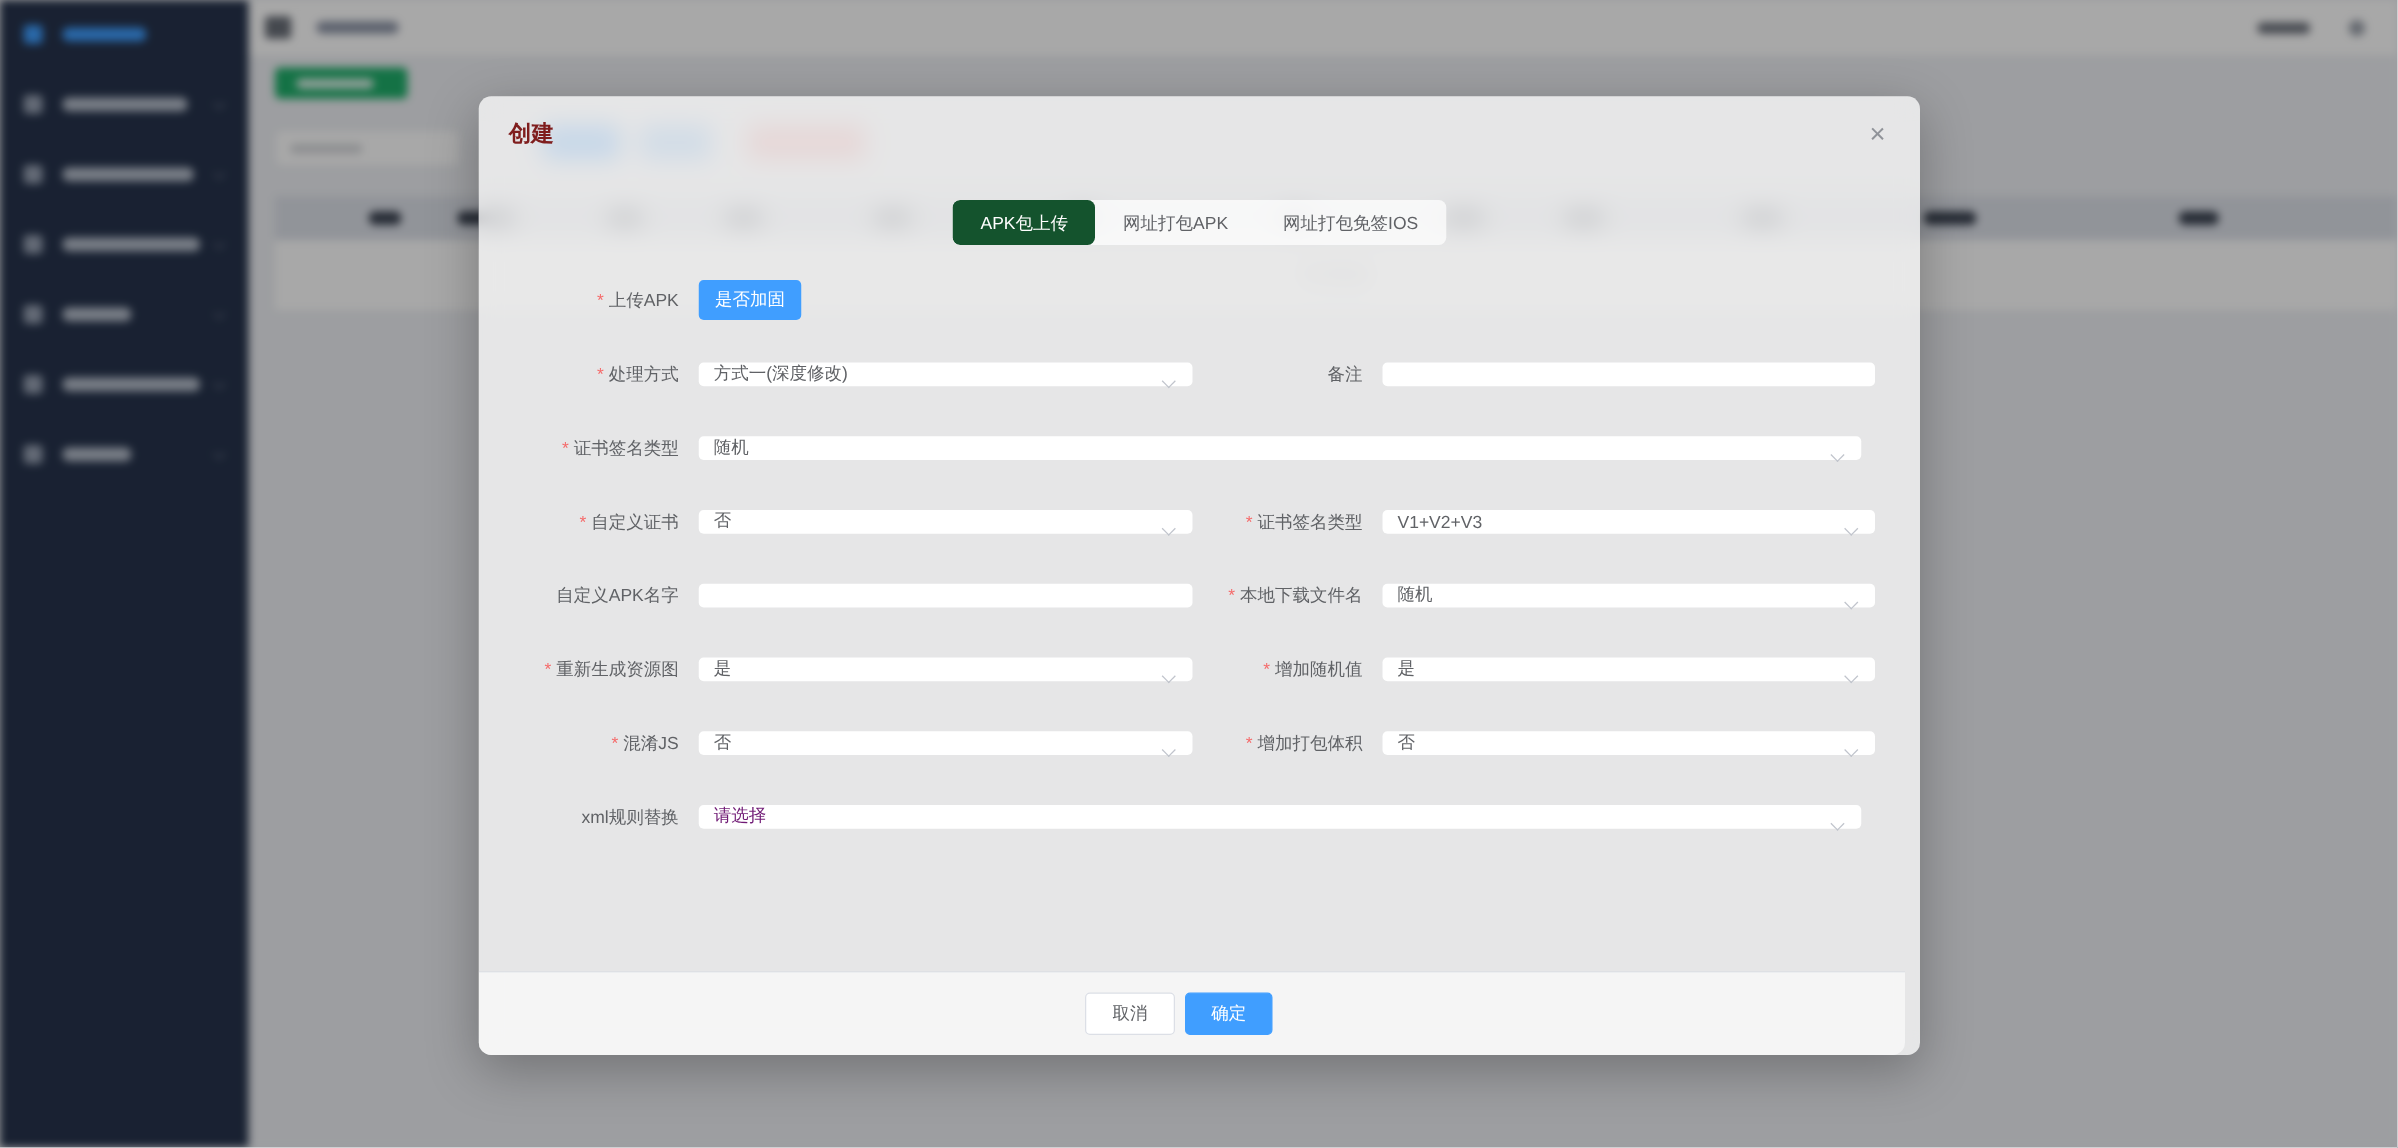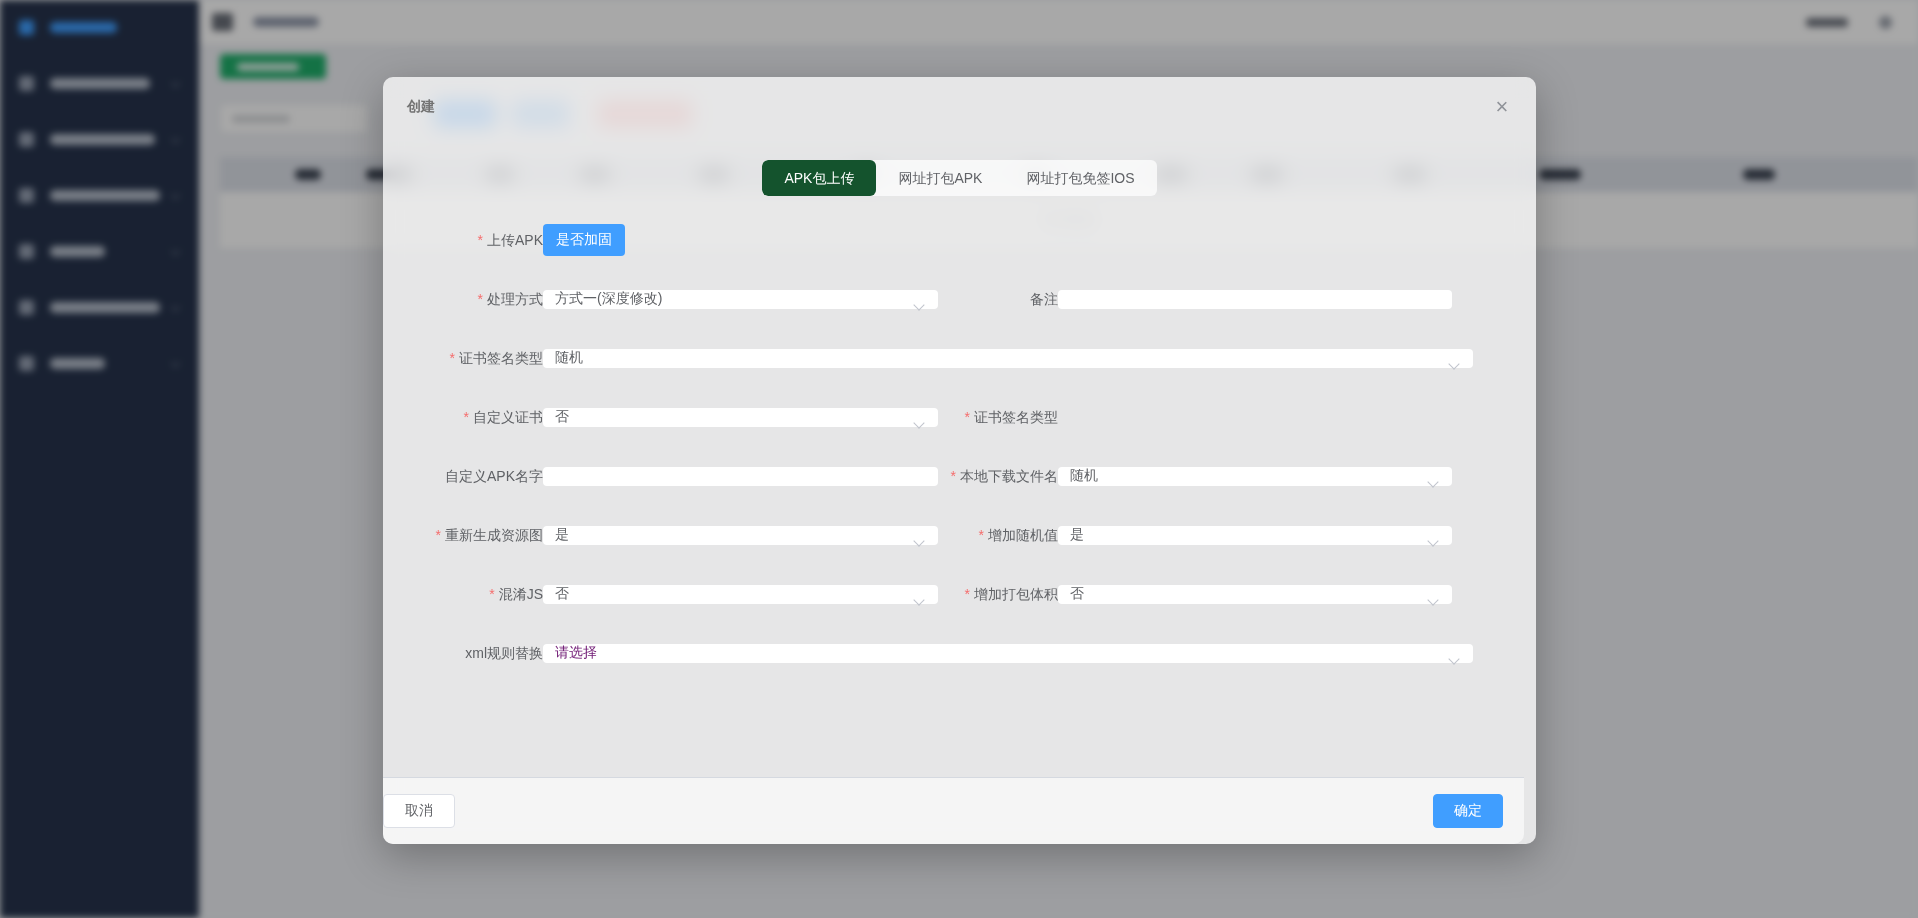--- a/index.html
+++ b/index.html
@@ -36,49 +36,49 @@
     display:flex; align-items:center; justify-content:center; color:#8f949e; font-size:14px; }
 
   
   .overlay { position:absolute; inset:0; background:rgba(0,0,0,0.34); }
 
   
   .modal { position:absolute; left:383px; top:77px; width:1153px; height:767px; border-radius:10px;
     background:rgba(255,255,255,0.74); -webkit-backdrop-filter:blur(9px); backdrop-filter:blur(9px);
     box-shadow:0 12px 42px rgba(0,0,0,0.28); }
   .modal-header { height:60px; padding:0 24px; display:flex; align-items:center; }
-  .modal-title { font-size:14px; font-weight:700; color:#737373;text-align:center; }
+  .modal-title { font-size:18px; font-weight:700; color:#7f1d1d;text-align:center; }
   .modal-close { position:absolute; right:20px; top:16px; width:28px; height:28px; display:flex;
     align-items:center; justify-content:center; font-size:22px; color:#909399; cursor:pointer; line-height:1; }
   .tabs-row { margin-top:23px; height:36px; display:flex; justify-content:center; }
   .tabs-bar { display:inline-flex; height:36px; background:rgba(255,255,255,0.72); border-radius:6px; overflow:hidden; }
   .tab { height:36px; line-height:36px; padding:0 22px; font-size:14px; color:#606266; cursor:pointer; white-space:nowrap; }
   .tab.active { background:#14532d; color:#ffffff; border-radius:6px; }
 
   .modal-form { margin-top:27px; padding-left:40px; }
-  .form-row { display:grid; column-gap:0; margin-bottom:25px; align-items:center; }
+  .form-row { display:grid; column-gap:16px; margin-bottom:25px; align-items:center; }
   .form-row.pair   { grid-template-columns:120px 395px 120px 394px; }
   .form-row.full   { grid-template-columns:120px 930px; }
   .form-row.single { grid-template-columns:120px 930px; }
   .form-label { text-align:right; font-size:14px; color:#606266; line-height:34px; white-space:nowrap; }
   .req { color:#f56c6c; margin-right:4px; }
   .control { position:relative; height:19px; background:#ffffff; border-radius:4px;
     display:flex; align-items:center; padding:0 30px 0 12px; font-size:14px; color:#606266; }
   .control.select { cursor:pointer; }
   .control input { border:none; outline:none; background:transparent; width:100%; height:100%;
     font-size:14px; color:#606266; font-family:inherit; }
   .caret { position:absolute; right:15px; top:11px; width:8px; height:8px;
     border-right:1.5px solid #c0c4cc; border-bottom:1.5px solid #c0c4cc; transform:rotate(45deg); }
   .placeholder { color:#701a75; }
   .btn-upload { width:82px; height:32px; border:none; border-radius:4px; background:#409eff;
     color:#fff; font-size:14px; cursor:pointer; font-family:inherit; }
 
   .modal-footer { position:absolute; left:0; right:12px; bottom:0; height:67px;
     background:rgba(255,255,255,0.6); border-top:1px solid rgba(210,214,222,0.9);
-    border-radius:0 0 10px 10px; display:flex; align-items:center; justify-content:space-between;
+    border-radius:0 0 10px 10px; display:flex; align-items:center; justify-content:center;
     padding-right:21px; gap:8px; }
   .btn { height:34px; border-radius:4px; font-size:14px; cursor:pointer; font-family:inherit; }
   .btn-cancel { width:72px; background:#ffffff; border:1px solid #dcdfe6; color:#606266; }
   .btn-confirm { width:70px; background:#409eff; border:1px solid #409eff; color:#ffffff; }
 </style>
 </head>
 <body>
 
 <div id="stage">
 
@@ -192,20 +192,24 @@
             <span class="caret"></span>
           </div>
         </div>
         <div class="form-row pair">
           <label class="form-label"><span class="req">*</span><span>自定义证书</span></label>
           <div class="control select">
             <span>否</span>
             <span class="caret"></span>
           </div>
           <label class="form-label"><span class="req">*</span><span>证书签名类型</span></label>
+          <div class="control select">
+            <span>V1+V2+V3</span>
+            <span class="caret"></span>
+          </div>
         </div>
         <div class="form-row pair">
           <label class="form-label"><span>自定义APK名字</span></label>
           <div class="control">
             <input style="">
           </div>
           <label class="form-label"><span class="req">*</span><span>本地下载文件名</span></label>
           <div class="control select">
             <span>随机</span>
             <span class="caret"></span>

